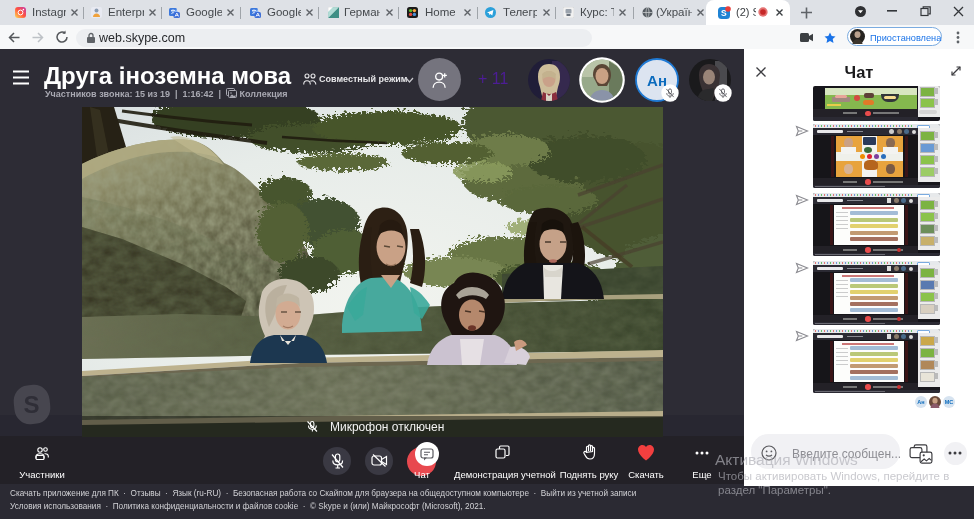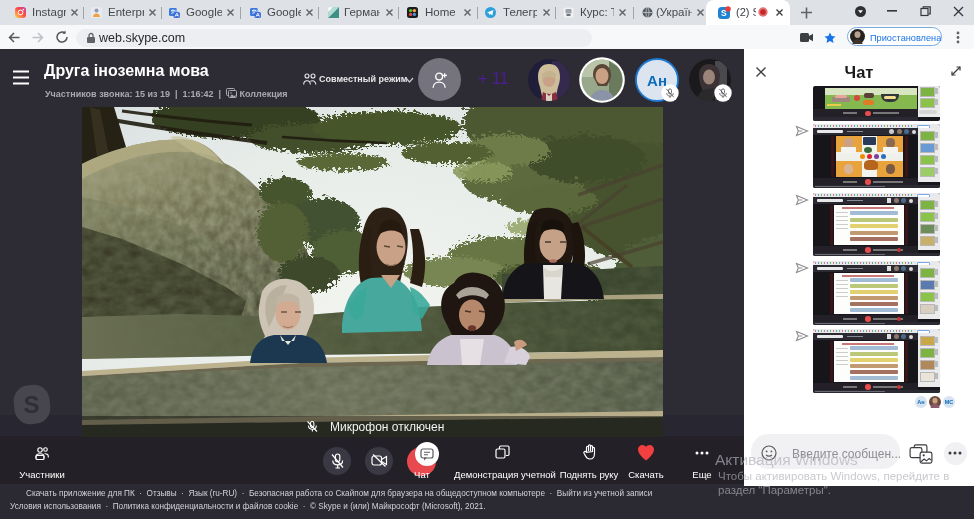--- a/index.html
+++ b/index.html
@@ -216,21 +216,21 @@
     </svg>
 
 <div class="abs" id="stage"></div>
 <div class="abs" id="band"></div>
 <div class="abs" id="callbar"></div>
 <div class="abs" id="footer"></div>
 
 <svg class="abs" style="left:13px;top:70px;width:16px;height:15px;" viewBox="0 0 16 15">
       <path d="M0 1.5h16M0 7.5h16M0 13.5h16" stroke="#fff" stroke-width="1.8"></path>
     </svg>
-<div class="abs" style="left:44px;top:62px;font-size:16px;font-weight:bold;color:#fff;">Друга іноземна мова</div>
+<div class="abs" style="left:44px;top:62px;font-size:24px;font-weight:bold;color:#fff;">Друга іноземна мова</div>
 <div class="abs" style="left:45px;top:88px;font-size:9px;font-weight:bold;color:#a9a9b2;">Участников звонка: 15 из 19&nbsp; |&nbsp; 1:16:42&nbsp; |&nbsp;&nbsp;<svg style="width:11px;height:10px;vertical-align:-1px;" viewBox="0 0 11 10">
         <rect x="0.5" y="0.5" width="8" height="7" rx="1" fill="none" stroke="#a9a9b2"></rect>
         <rect x="2.5" y="2.5" width="8" height="7" rx="1" fill="#2d2c35" stroke="#a9a9b2"></rect>
         <circle cx="5" cy="5" r="0.8" fill="#a9a9b2"></circle>
         <path d="M3.5 8.5l2.5-2 2 1.5 1.5-1v2.5z" fill="#a9a9b2"></path>
       </svg> Коллекция</div>
 
 <svg class="abs" style="left:303px;top:73px;width:14px;height:13px;" viewBox="0 0 14 13">
       <circle cx="4" cy="3" r="2" fill="none" stroke="#e8e8ea" stroke-width="1.1"></circle>
       <circle cx="10" cy="3" r="2" fill="none" stroke="#e8e8ea" stroke-width="1.1"></circle>
@@ -814,19 +814,19 @@
       <circle cx="16" cy="12.5" r="1.2" fill="#3c3c40"></circle>
       <path d="M13 19.5l3.5-3 2.5 2 3-2.5 2.5 2" fill="none" stroke="#3c3c40" stroke-width="1.2"></path>
     </svg>
 <div class="abs" style="left:943.5px;top:441.5px;width:23px;height:23px;border-radius:50%;background:#f1f1f4;"></div>
 <svg class="abs" style="left:948px;top:451px;width:14px;height:4px;" viewBox="0 0 14 4">
       <circle cx="2" cy="2" r="1.5" fill="#3c3c40"></circle>
       <circle cx="7" cy="2" r="1.5" fill="#3c3c40"></circle>
       <circle cx="12" cy="2" r="1.5" fill="#3c3c40"></circle>
     </svg>
 
-<div class="ftxt" style="left:10px;top:489px;margin-left:16px;">Скачать приложение для ПК&nbsp; ·&nbsp; Отзывы&nbsp; ·&nbsp; Язык (ru-RU)&nbsp; ·&nbsp; Безопасная работа со Скайпом для браузера на общедоступном компьютере&nbsp; ·&nbsp; Выйти из учетной записи</div>
+<div class="ftxt" style="left:10px;top:489px;">Скачать приложение для ПК&nbsp; ·&nbsp; Отзывы&nbsp; ·&nbsp; Язык (ru-RU)&nbsp; ·&nbsp; Безопасная работа со Скайпом для браузера на общедоступном компьютере&nbsp; ·&nbsp; Выйти из учетной записи</div>
 <div class="ftxt" style="left:10px;top:502px;">Условия использования&nbsp; ·&nbsp; Политика конфиденциальности и файлов cookie&nbsp; ·&nbsp; © Skype и (или) Майкрософт (Microsoft), 2021.</div>
 
 <div class="wm" style="left:718px;top:470px;font-size:11.5px;">Чтобы активировать Windows, перейдите в</div>
 <div class="wm" style="left:715px;top:451px;font-size:15.5px;">Активация Windows</div>
 <div class="wm" style="left:718px;top:483.5px;font-size:11.5px;">раздел "Параметры".</div>
 
 </div>
 </body></html>

